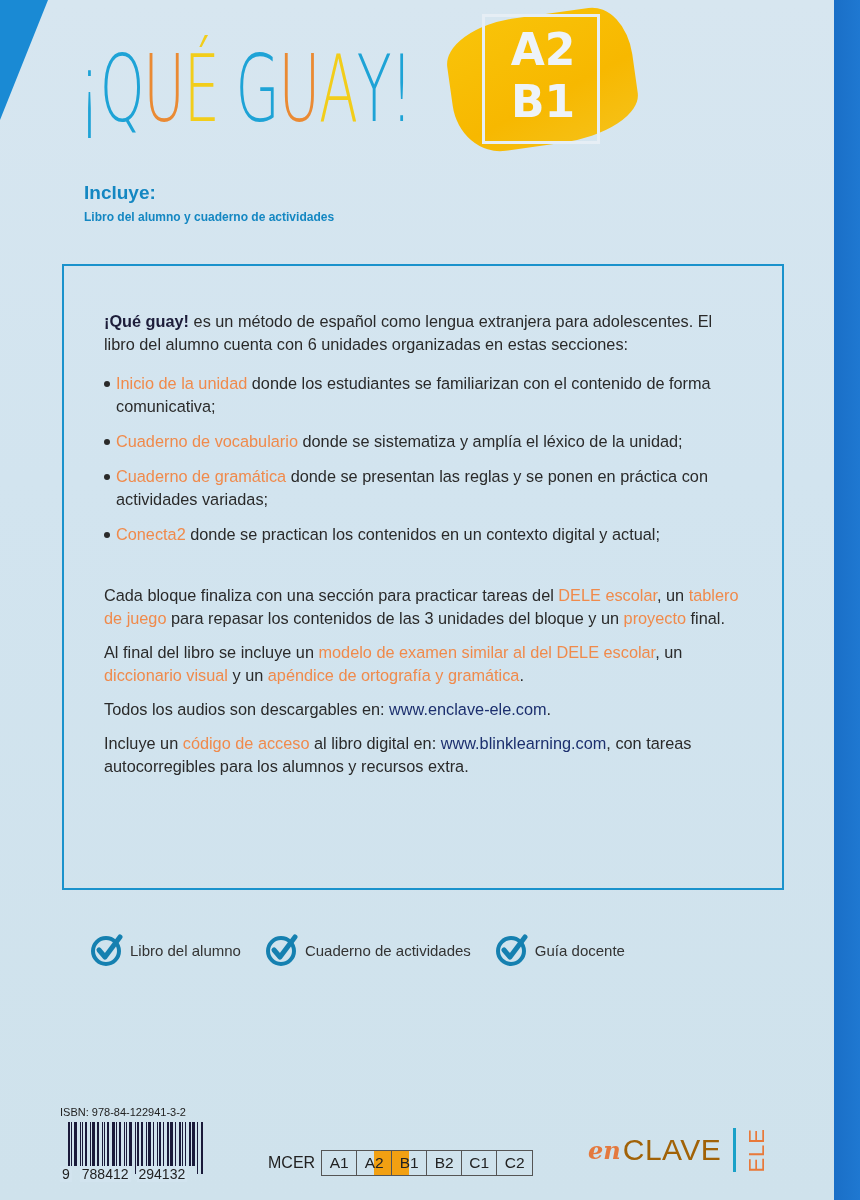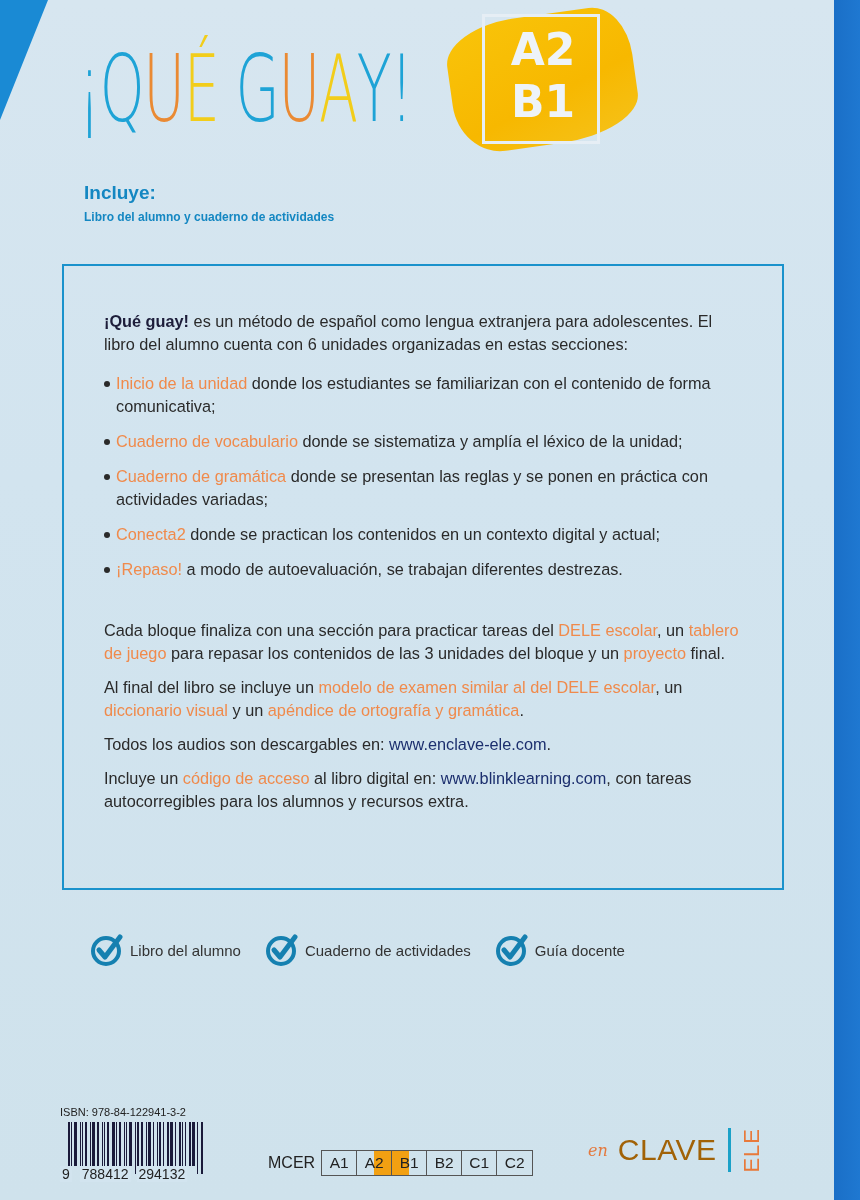--- a/index.html
+++ b/index.html
@@ -101,21 +101,21 @@
   .mcer-cell {
     width: 35px; height: 24px; border-right: 1px solid #555;
     display: flex; align-items: center; justify-content: center;
     font-size: 15.5px; color: #222; position: relative;
   }
   .mcer-cell:last-child { border-right: none; }
   .mcer-cell.hl-right { background: linear-gradient(90deg, transparent 50%, #f2a012 50%); }
   .mcer-cell.hl-left { background: linear-gradient(90deg, #f2a012 50%, transparent 50%); }
 
   .publisher { position: absolute; left: 588px; top: 1128px; display: flex; align-items: center; }
-  .pub-en { font-family: "DejaVu Serif", serif; font-style: italic; color: #e4793e; font-size: 16px; margin-right: 10px; }
+  .pub-en { font-family: "DejaVu Serif", serif; font-style: italic; color: #e4793e; font-size: 24px; margin-right: 2px; font-weight: bold; }
   .pub-clave { font-family: Liberation Sans, sans-serif; color: #a16207; font-size: 30px; letter-spacing: 0.5px; }
   .pub-sep { width: 3px; height: 44px; background: #1aa1c8; margin: 0 8px 0 12px; }
   .pub-ele {
     font-family: "Liberation Sans", sans-serif; color: #e8793a; font-size: 22px;
     writing-mode: vertical-rl; transform: rotate(180deg); letter-spacing: 1px;
   }
 </style>
 </head>
 <body>
 
@@ -138,21 +138,20 @@
 
 <div class="info-box">
   <p class="intro">
     <span class="bold">¡Qué guay!</span><span> es un método de español como lengua extranjera para adolescentes. El libro del alumno cuenta con 6 unidades organizadas en estas secciones:</span>
   </p>
   <ul class="bullets">
     <li><span class="hl">Inicio de la unidad</span><span> donde los estudiantes se familiarizan con el contenido de forma comunicativa;</span></li>
     <li><span class="hl">Cuaderno de vocabulario</span><span> donde se sistematiza y amplía el léxico de la unidad;</span></li>
     <li><span class="hl">Cuaderno de gramática</span><span> donde se presentan las reglas y se ponen en práctica con actividades variadas;</span></li>
     <li><span class="hl">Conecta2</span><span> donde se practican los contenidos en un contexto digital y actual;</span></li>
-    <li><span class="hl">¡Repaso!</span><span> a modo de autoevaluación, se trabajan diferentes destrezas.</span></li>
   </ul>
   <p>
     <span>Cada bloque finaliza con una sección para practicar tareas del </span><span class="hl">DELE escolar</span><span>, un </span><span class="hl">tablero de juego</span><span> para repasar los contenidos de las 3 unidades del bloque y un </span><span class="hl">proyecto</span><span> final.</span>
   </p>
   <p>
     <span>Al final del libro se incluye un </span><span class="hl">modelo de examen similar al del DELE escolar</span><span>, un </span><span class="hl">diccionario visual</span><span> y un </span><span class="hl">apéndice de ortografía y gramática</span><span>.</span>
   </p>
   <p>
     <span>Todos los audios son descargables en: </span><span class="url">www.enclave-ele.com</span><span>.</span>
   </p>

